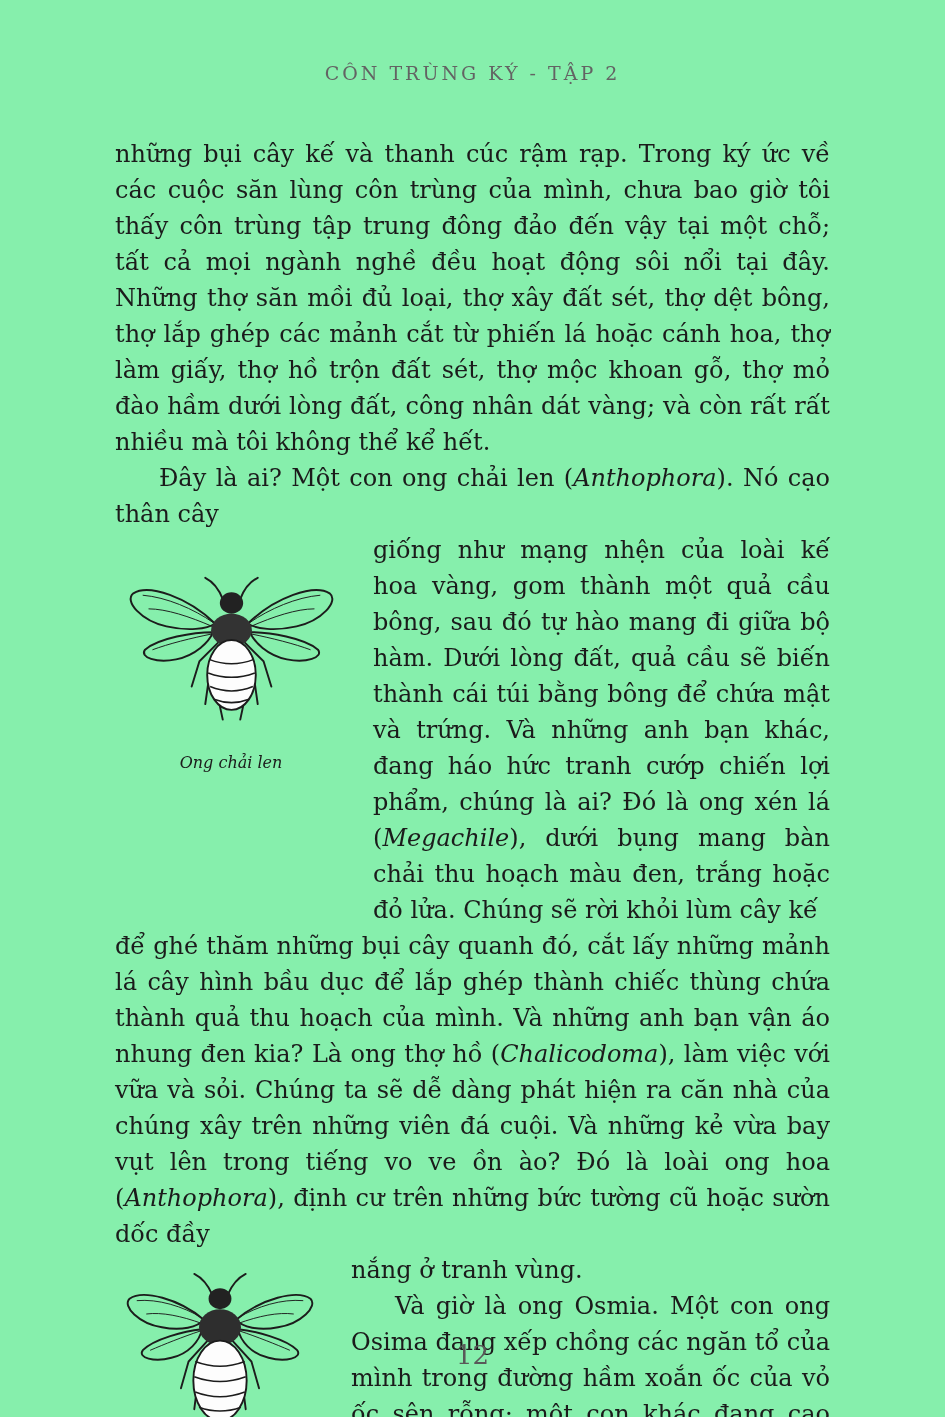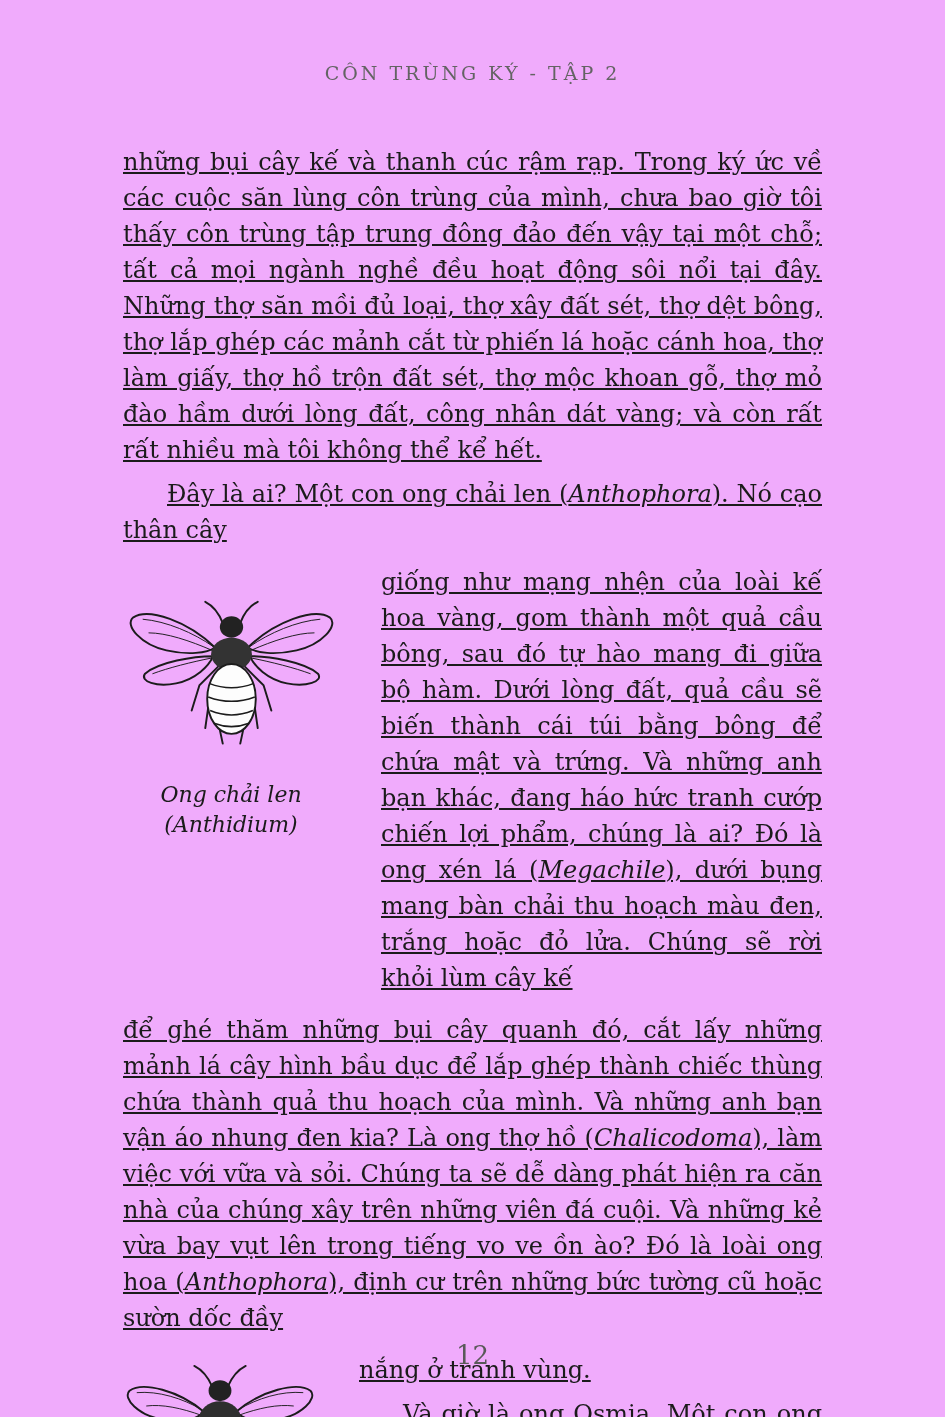--- a/index.html
+++ b/index.html
@@ -3,21 +3,21 @@
 <meta charset="utf-8">
 <style>
   * { margin: 0; padding: 0; box-sizing: border-box; }
   html, body { background: #ffffff; }
   body { width: 945px; font-family: "DejaVu Serif", "Liberation Serif", serif; }
 
   .page {
     position: relative;
     width: 945px;
     height: 1417px;
-    background: #f0abfc;
+    background: #86efac;
     color: #1b1b1b;
     overflow: hidden;
   }
 
   .running-head {
     position: absolute;
     top: 62px; left: 0; right: 0;
     text-align: center;
     font-size: 19px;
     letter-spacing: 3px;
@@ -27,42 +27,42 @@
   .body-text {
     position: absolute;
     top: 136px;
     left: 115px;
     right: 115px;
     font-size: 24px;
     line-height: 36px;
     text-align: justify;
   }
 
-  .para { margin: 8px; text-decoration: underline; }
+  .para { margin: 0; }
   .indent { text-indent: 44px; }
   em { font-style: italic; }
 
   .fig-row {
     display: flex;
     gap: 26px;
     align-items: flex-start;
   }
   .fig {
     flex: 0 0 auto;
     text-align: center;
   }
   .fig-1 { padding-top: 38px; width: 232px; }
   .fig-2 { padding-top: 18px; width: 210px; }
   .wrap-col { flex: 1 1 auto; min-width: 0; }
 
   .caption {
     font-style: italic;
-    font-size: 22px;
+    font-size: 16px;
     line-height: 30px;
-    margin-top: 16px;
+    margin-top: 8px;
     color: #1b1b1b;
   }
   .cap-line { display: block; }
 
   .bee-svg { display: block; margin: 0 auto; }
 
   .folio {
     position: absolute;
     top: 1340px; left: 0; right: 0;
     text-align: center;
@@ -111,21 +111,20 @@
           <ellipse cx="115" cy="108" rx="25" ry="36" fill="#fdfdfd" stroke="#1c1c1c" stroke-width="2"></ellipse>
           <g stroke="#1c1c1c" fill="none" stroke-width="1.6">
             <path d="M92 92 Q115 101 138 92"></path>
             <path d="M91 106 Q115 115 139 106"></path>
             <path d="M93 120 Q115 129 137 120"></path>
             <path d="M97 133 Q115 140 133 133"></path>
           </g>
         </svg>
         <figcaption class="caption">
           <span class="cap-line">Ong chải len</span>
-          <span class="cap-line">(Anthidium)</span>
         </figcaption>
       </figure>
 
       <p class="para wrap-col"><span>giống như mạng nhện của loài kế hoa vàng, gom thành một quả cầu bông, sau đó tự hào mang đi giữa bộ hàm. Dưới lòng đất, quả cầu sẽ biến thành cái túi bằng bông để chứa mật và trứng. Và những anh bạn khác, đang háo hức tranh cướp chiến lợi phẩm, chúng là ai? Đó là ong xén lá (</span><em>Megachile</em><span>), dưới bụng mang bàn chải thu hoạch màu đen, trắng hoặc đỏ lửa. Chúng sẽ rời khỏi lùm cây kế</span></p>
     </div>
 
     <p class="para"><span>để ghé thăm những bụi cây quanh đó, cắt lấy những mảnh lá cây hình bầu dục để lắp ghép thành chiếc thùng chứa thành quả thu hoạch của mình. Và những anh bạn vận áo nhung đen kia? Là ong thợ hồ (</span><em>Chalicodoma</em><span>), làm việc với vữa và sỏi. Chúng ta sẽ dễ dàng phát hiện ra căn nhà của chúng xây trên những viên đá cuội. Và những kẻ vừa bay vụt lên trong tiếng vo ve ồn ào? Đó là loài ong hoa (</span><em>Anthophora</em><span>), định cư trên những bức tường cũ hoặc sườn dốc đầy</span></p>
 
     <div class="fig-row">
       <figure class="fig fig-2">

